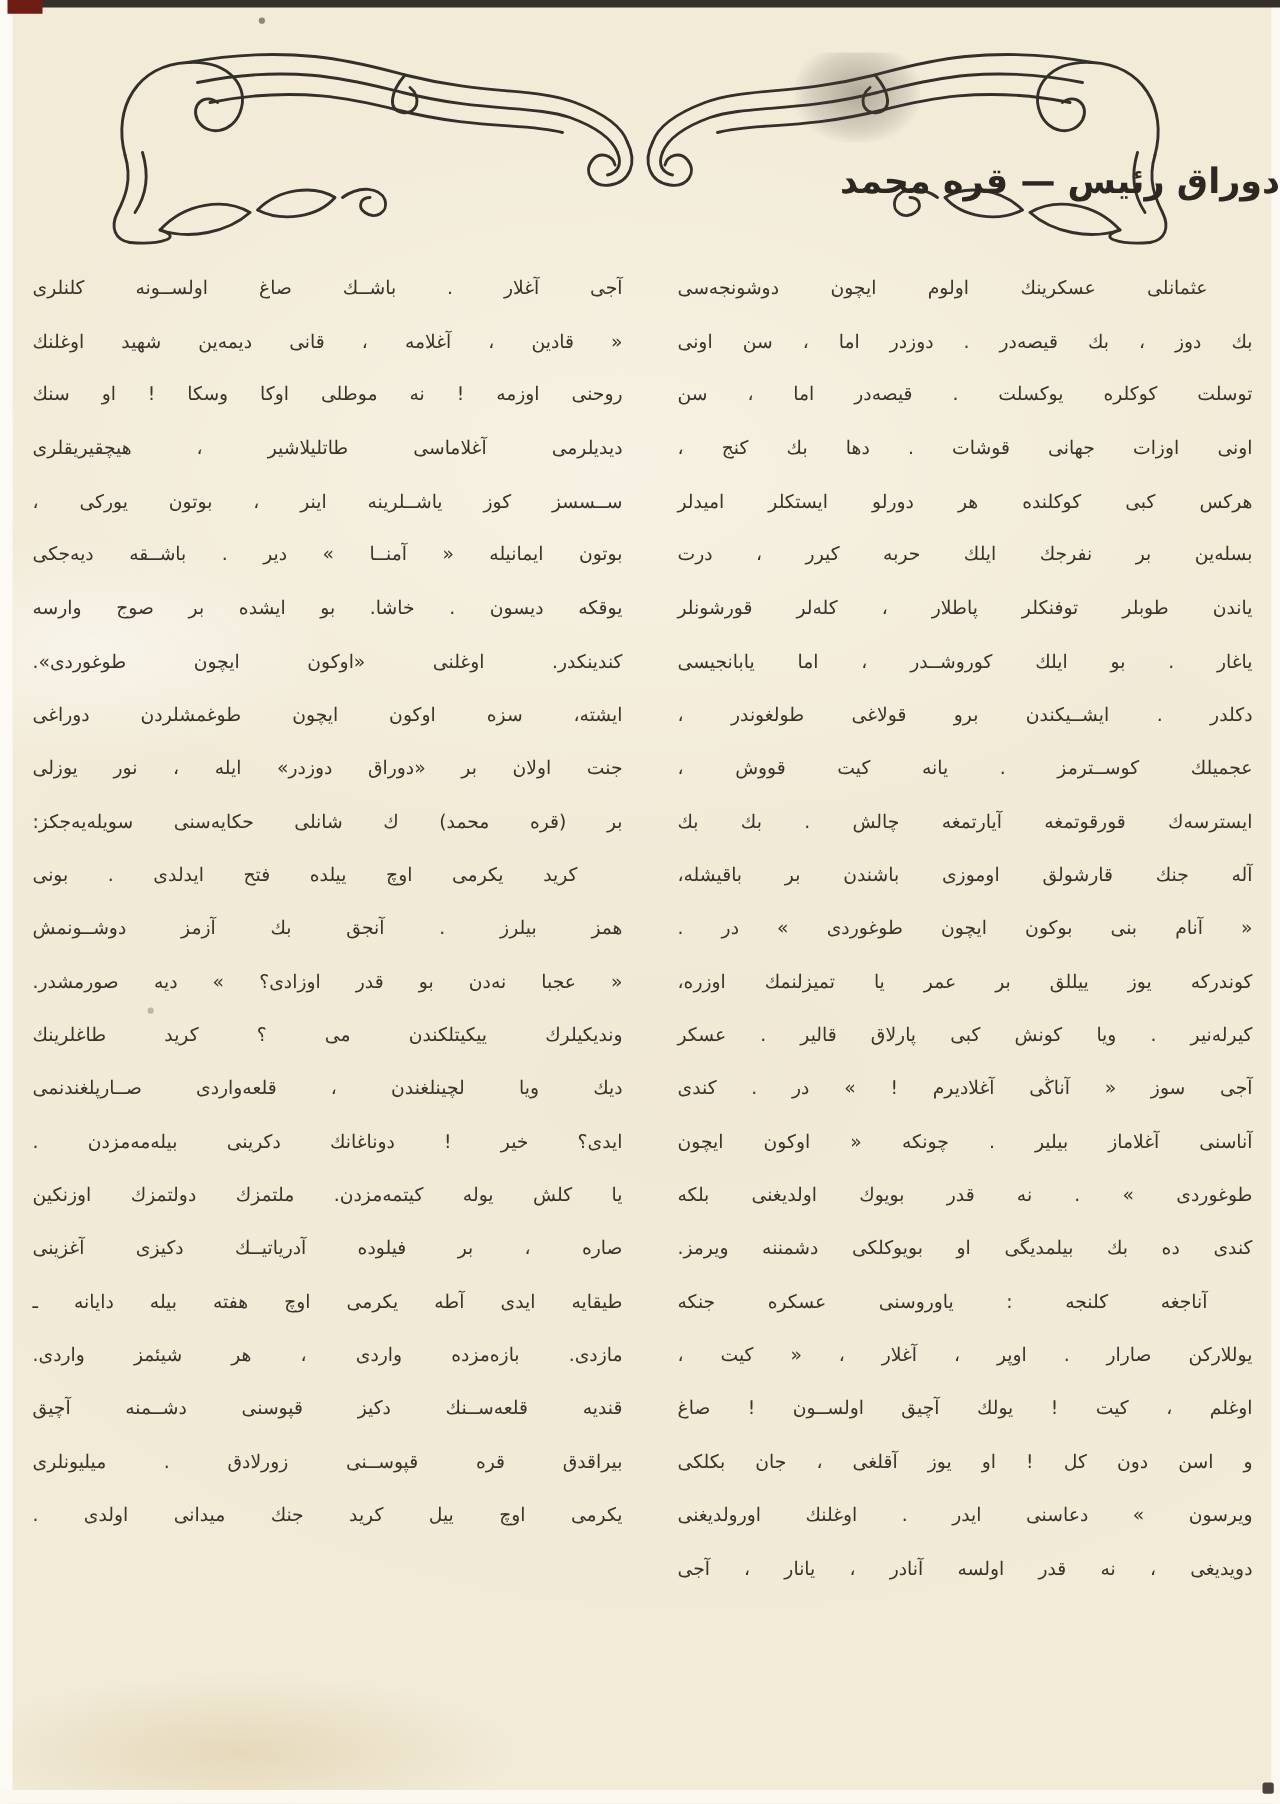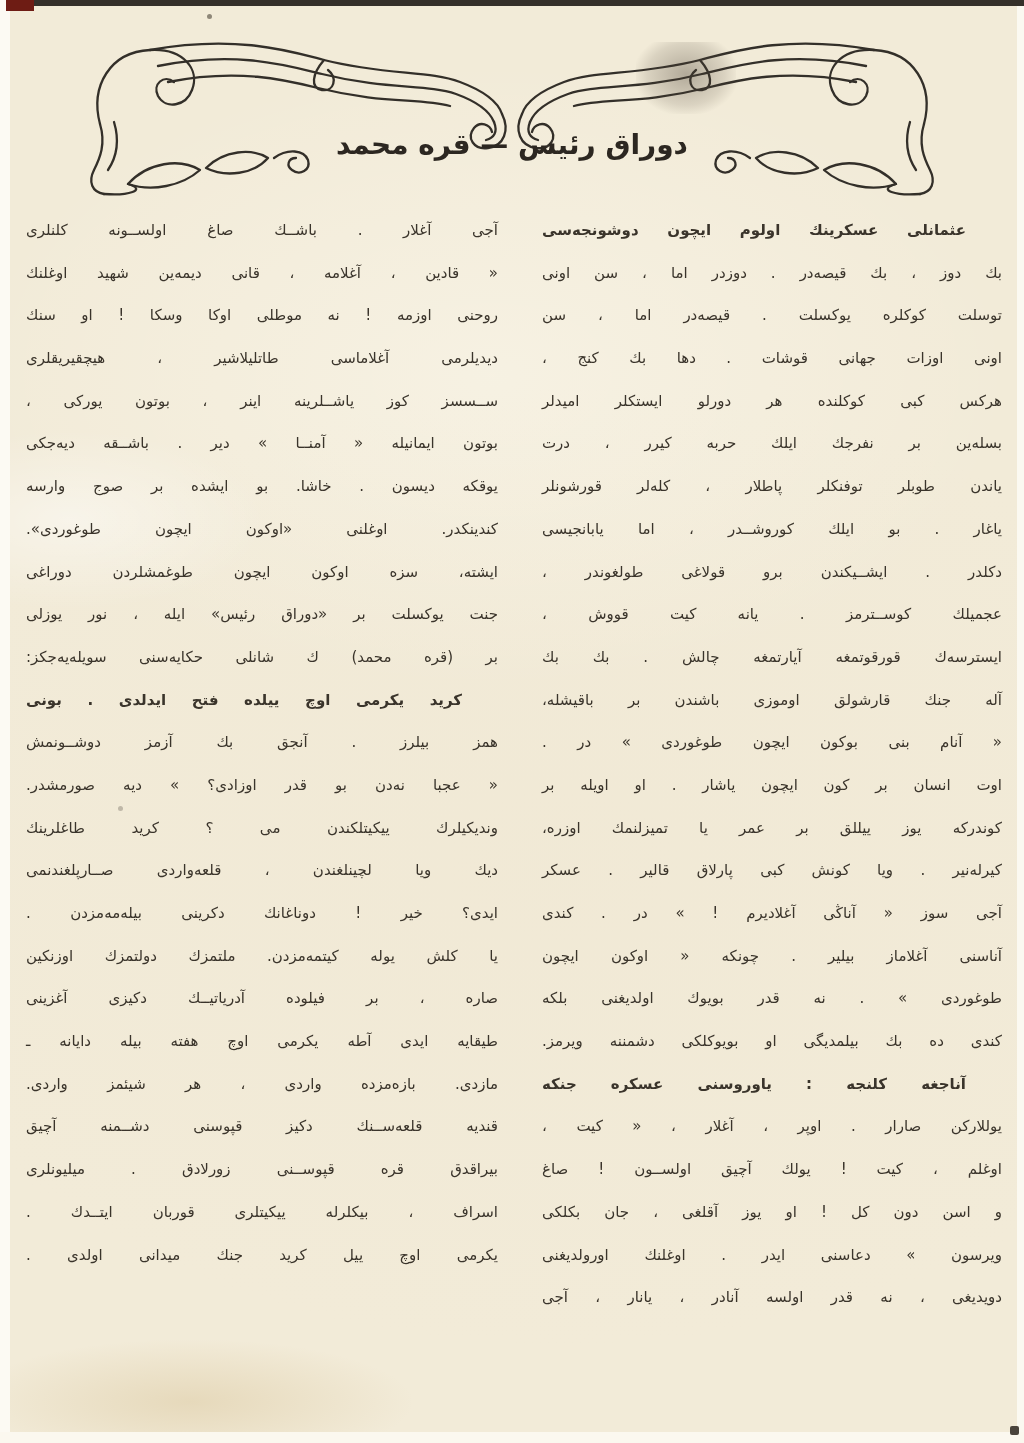--- a/index.html
+++ b/index.html
@@ -20,32 +20,32 @@
   .edge-top-red{position:absolute;left:6px;top:0;width:28px;height:11px;background:#6e1c14;}
   .corner-speck{position:absolute;right:5px;bottom:8px;width:9px;height:9px;background:#4a443c;border-radius:2px;}
   .ink-speck{position:absolute;width:5px;height:5px;border-radius:50%;background:rgba(60,52,42,.55);}
   .smudge{
     position:absolute;left:636px;top:42px;width:100px;height:72px;
     background:radial-gradient(ellipse at 50% 45%, rgba(74,64,52,.38), rgba(74,64,52,.14) 55%, transparent 75%);
   }
   .ornament{position:absolute;left:88px;top:26px;}
   .title{
     position:absolute;left:0;top:128px;width:100%;
-    text-align:center;direction:rtl;
+    direction:rtl;
     font-size:28px;font-weight:700;color:#2c2721;letter-spacing:1px;
   }
   .column{position:absolute;top:209px;}
   .column.right{left:542px;width:460px;}
   .column.left{left:26px;width:472px;}
   .line{
     height:42.7px;line-height:42.7px;white-space:nowrap;overflow:visible;
     direction:rtl;text-align:justify;text-align-last:justify;
     font-size:15px;color:#3a342b;
   }
-  .line.indent{padding-right:36px;font-weight:bold;}
+  .line.indent{padding-right:36px;}
 </style>
 </head>
 <body>
 
 <div class="edge-left"></div>
 <div class="edge-right"></div>
 <div class="edge-bottom"></div>
 <div class="edge-top"></div>
 <div class="edge-top-red"></div>
 <div class="corner-speck"></div>
@@ -87,21 +87,20 @@
     <div class="line">اونى اوزات جهانى قوشات . دها بك كنج ،</div>
     <div class="line">هركس كبى كوكلنده هر دورلو ايستكلر اميدلر</div>
     <div class="line">بسله‌ين بر نفرجك ايلك حربه كيرر ، درت</div>
     <div class="line">ياندن طوبلر توفنكلر پاطلار ، كله‌لر قورشونلر</div>
     <div class="line">ياغار . بو ايلك كوروشــدر ، اما يابانجيسى</div>
     <div class="line">دكلدر . ايشــيكندن برو قولاغى طولغوندر ،</div>
     <div class="line">عجميلك كوســترمز . يانه كيت قووش ،</div>
     <div class="line">ايسترسه‌ك قورقوتمغه آيارتمغه چالش . بك بك</div>
     <div class="line">آله جنك قارشولق اوموزى باشندن بر باقيشله،</div>
     <div class="line">« آنام بنى بوكون ايچون طوغوردى » در .</div>
-    <div class="line">اوت انسان بر كون ايچون ياشار . او اويله بر</div>
     <div class="line">كوندركه يوز ييللق بر عمر يا تميزلنمك اوزره،</div>
     <div class="line">كيرله‌نير . ويا كونش كبى پارلاق قالير . عسكر</div>
     <div class="line">آجى سوز « آناڭى آغلاديرم ! » در . كندى</div>
     <div class="line">آناسنى آغلاماز بيلير . چونكه « اوكون ايچون</div>
     <div class="line">طوغوردى » . نه قدر بويوك اولديغنى بلكه</div>
     <div class="line">كندى ده بك بيلمديگى او بويوكلكى دشمننه ويرمز.</div>
     <div class="line indent">آناجغه كلنجه : ياوروسنى عسكره جنكه</div>
     <div class="line">يوللاركن صارار . اوپر ، آغلار ، « كيت ،</div>
     <div class="line">اوغلم ، كيت ! يولك آچيق اولســون ! صاغ</div>
     <div class="line">و اسن دون كل ! او يوز آقلغى ، جان بكلكى</div>
@@ -111,29 +110,28 @@
 <div class="column left">
     <div class="line">آجى آغلار . باشــك صاغ اولســونه كلنلرى</div>
     <div class="line">« قادين ، آغلامه ، قانى ديمه‌ين شهيد اوغلنك</div>
     <div class="line">روحنى اوزمه ! نه موطلى اوكا وسكا ! او سنك</div>
     <div class="line">ديديلرمى آغلاماسى طاتليلاشير ، هيچقيريقلرى</div>
     <div class="line">ســسسز كوز ياشــلرينه اينر ، بوتون يوركى ،</div>
     <div class="line">بوتون ايمانيله « آمنــا » دير . باشــقه ديه‌جكى</div>
     <div class="line">يوقكه ديسون . خاشا. بو ايشده بر صوج وارسه</div>
     <div class="line">كندينكدر. اوغلنى «اوكون ايچون طوغوردى».</div>
     <div class="line">ايشته، سزه اوكون ايچون طوغمشلردن دوراغى</div>
-    <div class="line">جنت يوكسلت بر «دوراق رئيس» ايله ، نور يوزلى</div>
+    <div class="line">جنت اولان بر «دوراق دوزدر» ايله ، نور يوزلى</div>
     <div class="line">بر (قره محمد) ك شانلى حكايه‌سنى سويله‌يه‌جكز:</div>
     <div class="line indent">كريد يكرمى اوچ ييلده فتح ايدلدى . بونى</div>
     <div class="line">همز بيلرز . آنجق بك آزمز دوشــونمش</div>
     <div class="line">« عجبا نه‌دن بو قدر اوزادى؟ » ديه صورمشدر.</div>
     <div class="line">ونديكيلرك ييكيتلكندن مى ؟ كريد طاغلرينك</div>
     <div class="line">ديك ويا لچينلغندن ، قلعه‌واردى صــارپلغندنمى</div>
     <div class="line">ايدى؟ خير ! دوناغانك دكرينى بيله‌مه‌مزدن .</div>
     <div class="line">يا كلش يوله كيتمه‌مزدن. ملتمزك دولتمزك اوزنكين</div>
     <div class="line">صاره ، بر فيلوده آدرياتيــك دكيزى آغزينى</div>
     <div class="line">طيقايه ايدى آطه يكرمى اوچ هفته بيله دايانه ـ</div>
     <div class="line">مازدى. بازه‌مزده واردى ، هر شيئمز واردى.</div>
     <div class="line">قنديه قلعه‌ســنك دكيز قپوسنى دشــمنه آچيق</div>
     <div class="line">بيراقدق قره قپوســنى زورلادق . ميليونلرى</div>
-    <div class="line">اسراف ، بيكلرله ييكيتلرى قوربان ايتــدك .</div>
     <div class="line">يكرمى اوچ ييل كريد جنك ميدانى اولدى .</div>
   </div>
 
 </body></html>

